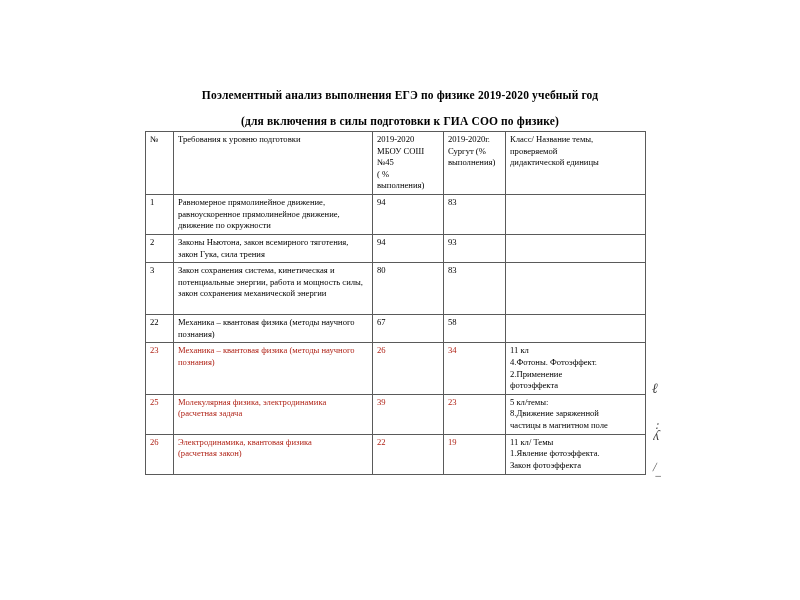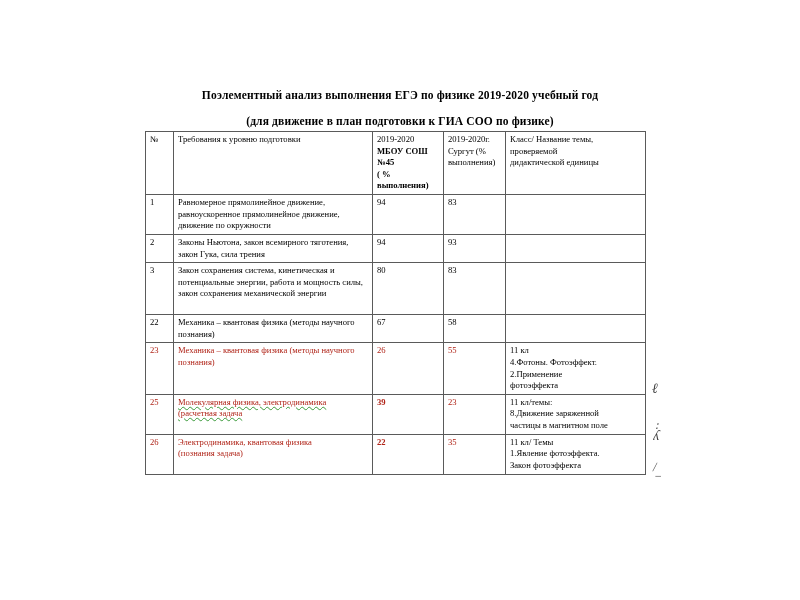--- a/index.html
+++ b/index.html
@@ -60,28 +60,27 @@
     padding: 2px 3px 2px 4px;
   }
 
   col.c-num   { width: 28px; }
   col.c-req   { width: 199px; }
   col.c-school{ width: 71px; }
   col.c-city  { width: 62px; }
   col.c-class { width: 140px; }
 
   .hdr td { font-weight: normal; }
-  .hdr .bold { font-weight: bold; }
+  .hdr .bold { font-weight: normal; }
 
   td.num { text-align: left; padding-left: 6px; }
   .redrow td { color: #b02418; margin-top: 12px; }
-  .b { font-weight: bold; }
+  .b { font-weight: normal; }
 
   .wavy {
-    text-decoration: underline;
     text-decoration-style: wavy;
     text-decoration-color: #3b9a3b;
     text-decoration-thickness: 1px;
     text-underline-offset: 1px;
   }
 
   .hdr-cell-lines span { display: block; }
 
   .margin-mark {
     position: absolute;
@@ -98,21 +97,21 @@
   .mark-4 { left: 654px; top: 460px; font-size: 12px; transform: rotate(-8deg); }
   .mark-5 { left: 654px; top: 469px; font-size: 12px; }
 </style>
 </head>
 <body>
 
 <div class="page">
 
   <div class="title-block">
     <div class="doc-title">Поэлементный анализ выполнения ЕГЭ по физике 2019-2020 учебный год</div>
-    <div class="doc-subtitle">(для движение в план подготовки к ГИА СОО по физике)</div>
+    <div class="doc-subtitle">(для включения в силы подготовки к ГИА СОО по физике)</div>
   </div>
 
   <table class="analysis">
     <colgroup>
       <col class="c-num">
       <col class="c-req">
       <col class="c-school">
       <col class="c-city">
       <col class="c-class">
     </colgroup>
@@ -168,53 +167,53 @@
         <td>Механика – квантовая физика (методы научного познания)</td>
         <td>67</td>
         <td>58</td>
         <td></td>
       </tr>
 
       <tr class="redrow" style="height:50px">
         <td class="num">23</td>
         <td>Механика – квантовая физика (методы научного познания)</td>
         <td>26</td>
-        <td>55</td>
+        <td>34</td>
         <td class="hdr-cell-lines" style="color:#000">
           <span>11 кл</span>
           <span>4.Фотоны. Фотоэффект.</span>
           <span>2.Применение</span>
           <span>фотоэффекта</span>
         </td>
       </tr>
 
 
       <tr class="redrow" style="height:38px">
         <td class="num">25</td>
         <td class="hdr-cell-lines">
           <span class="wavy">Молекулярная физика, электродинамика</span>
           <span class="wavy">(расчетная задача</span>
         </td>
         <td class="b">39</td>
         <td>23</td>
         <td class="hdr-cell-lines" style="color:#000">
-          <span>11 кл/темы:</span>
+          <span>5 кл/темы:</span>
           <span>8.Движение заряженной</span>
           <span>частицы в магнитном поле</span>
         </td>
       </tr>
 
       <tr class="redrow" style="height:40px">
         <td class="num">26</td>
         <td class="hdr-cell-lines">
           <span>Электродинамика, квантовая физика</span>
-          <span>(познания задача)</span>
+          <span>(расчетная закон)</span>
         </td>
         <td class="b">22</td>
-        <td>35</td>
+        <td>19</td>
         <td class="hdr-cell-lines" style="color:#000">
           <span>11 кл/ Темы</span>
           <span>1.Явление фотоэффекта.</span>
           <span>Закон фотоэффекта</span>
         </td>
       </tr>
     </tbody>
   </table>
 
   <div class="margin-mark mark-1">ℓ</div>

